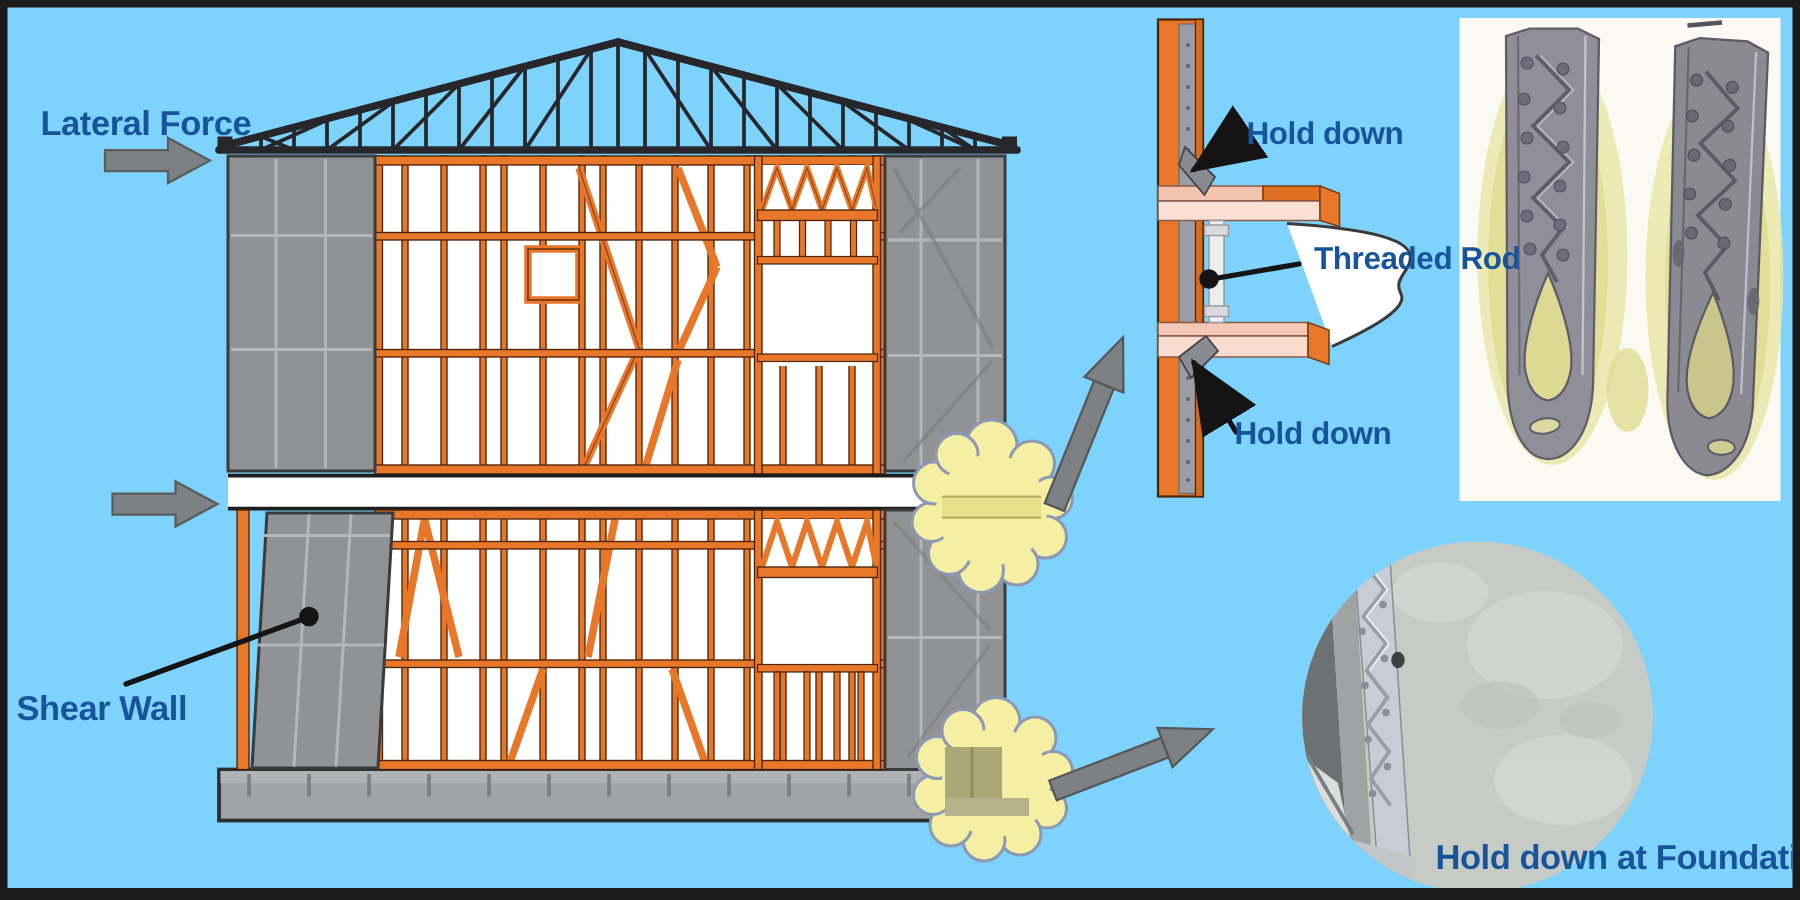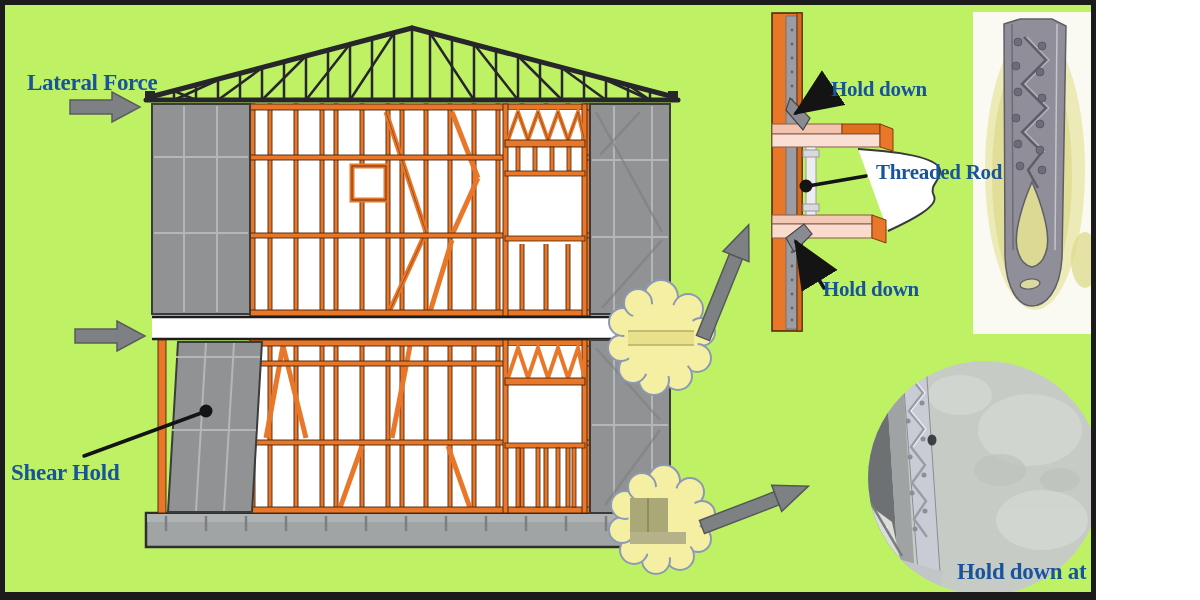--- a/index.html
+++ b/index.html
@@ -1,19 +1,19 @@
 <!DOCTYPE html>
 <html><head>
 <meta charset="utf-8">
 <style>
   html,body{margin:0;padding:0;background:#ffffff;}
   .frame{
-    position:relative;width:1096px;height:600px;box-sizing:border-box;
-    border:5px solid #1b1b1b;border-bottom-width:8px;background:#bef264;
-    font-family:Liberation Serif, serif;overflow:hidden;
+    position:relative;width:1200px;height:600px;box-sizing:border-box;
+    border:5px solid #1b1b1b;border-bottom-width:8px;background:#7dd3fc;
+    font-family:Liberation Sans, sans-serif;overflow:hidden;
   }
   svg.scene{position:absolute;left:0;top:0;width:1190px;height:587px;}
   .lbl{
     position:absolute;color:#17549B;font-weight:bold;letter-spacing:-0.3px;
     white-space:nowrap;line-height:1;
   }
   .lbl-lateral{left:22px;top:66px;font-size:23px;}
   .lbl-shear{left:6px;top:456px;font-size:23px;}
   .lbl-hd-top{left:826px;top:74px;font-size:21px;}
   .lbl-rod{left:871px;top:157px;font-size:21px;}
@@ -487,18 +487,18 @@
             <circle cx="878" cy="575" r="3"></circle>
         <circle cx="895" cy="582" r="2.5"></circle>
             <circle cx="886" cy="528" r="2"></circle>
       </g>
       <line x1="869" y1="500" x2="902" y2="556" stroke="#7a7d7f" stroke-width="2.5"></line>
     </g>
   </g>
 </svg>
 
 <div class="lbl lbl-lateral">Lateral Force</div>
-<div class="lbl lbl-shear">Shear Hold</div>
+<div class="lbl lbl-shear">Shear Wall</div>
 <div class="lbl lbl-hd-top">Hold down</div>
 <div class="lbl lbl-rod">Threaded Rod</div>
 <div class="lbl lbl-hd-bot">Hold down</div>
 <div class="lbl lbl-found">Hold down at Foundation</div>
 </div>
 
 </body></html>

